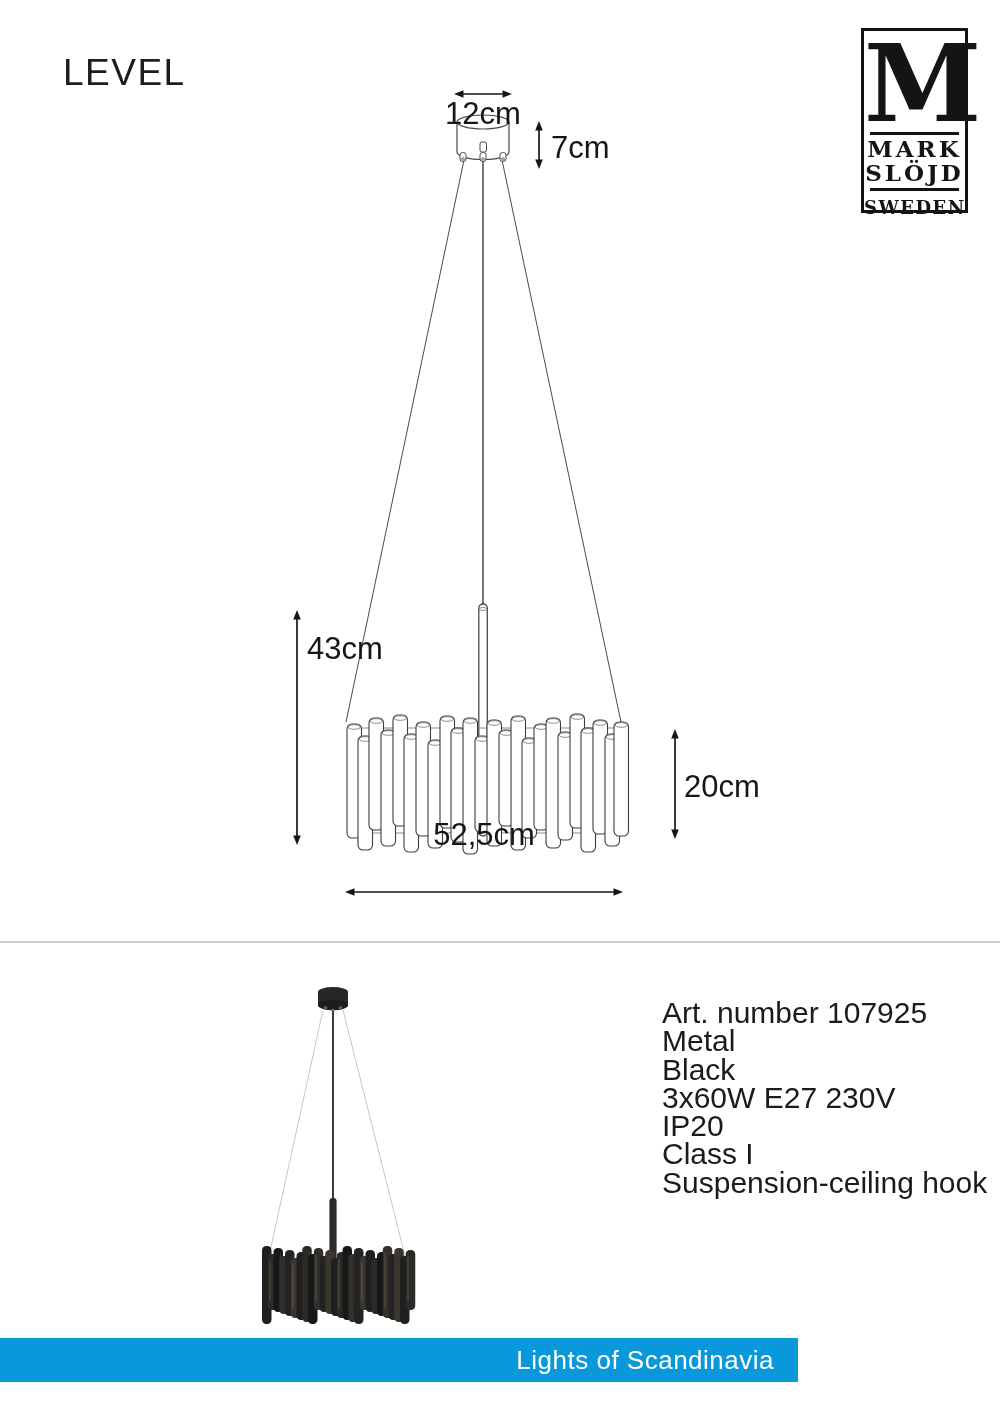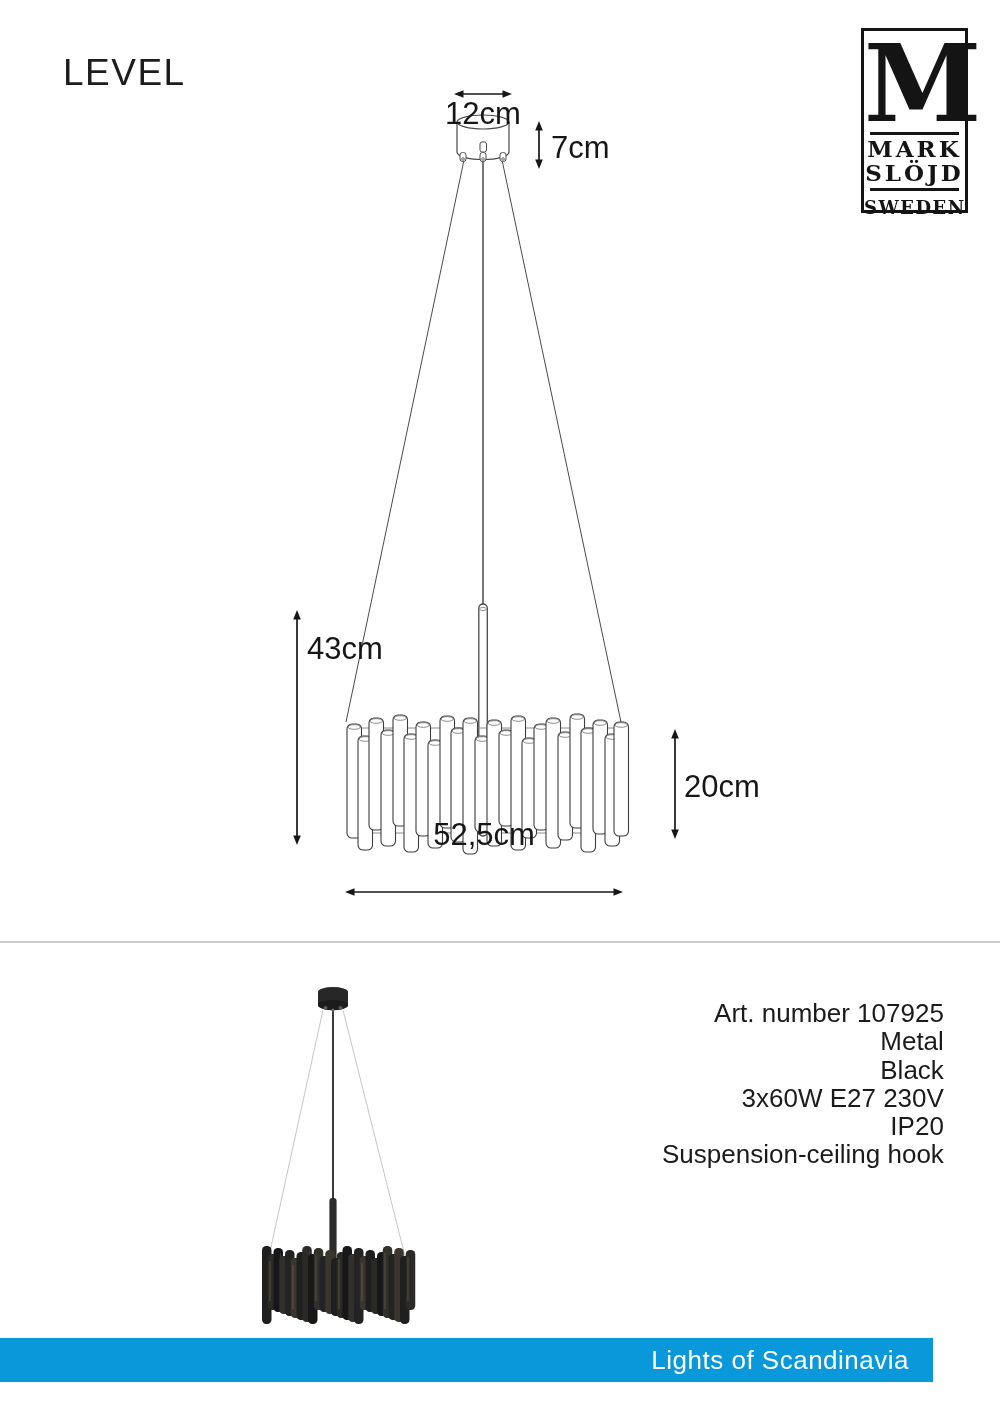--- a/index.html
+++ b/index.html
@@ -21,22 +21,22 @@
   #logo .rule{border-top:3px solid #141414;margin:3px 6px 2px 6px;}
   #logo .w1{font-size:23px;line-height:24px;letter-spacing:3px;display:block;}
   #logo .w3{font-size:18px;line-height:20px;letter-spacing:1.5px;display:block;margin-top:7px;}
   .dim{color:#161616;font-size:31px;white-space:nowrap;}
   #dim-canopy-w{left:433px;top:96px;width:100px;text-align:center;}
   #dim-canopy-h{left:551px;top:130px;}
   #dim-drop-h{left:307px;top:631px;}
   #dim-shade-h{left:684px;top:769px;}
   #dim-shade-w{left:414px;top:817px;width:140px;text-align:center;}
   #divider{left:0;top:941px;width:1000px;height:2px;background:#cccccc;}
-  #specs{left:662px;top:999px;font-size:26px;line-height:28.3px;color:#1b1b1b;text-align:right;}
-  #banner{left:0;top:1338px;width:933px;height:44px;background:#0999db;}
+  #specs{left:662px;top:999px;font-size:30px;line-height:28.3px;color:#1b1b1b;}
+  #banner{left:0;top:1338px;width:798px;height:44px;background:#0999db;}
   #banner span{
     position:absolute;right:24px;top:0;line-height:44px;color:#ffffff;
     font-size:26px;letter-spacing:0.5px;
   }
   svg#art{left:0;top:0;}
 </style>
 </head>
 <body>
 
 <div id="page">
@@ -195,20 +195,21 @@
   <div id="dim-shade-w" class="abs dim">52,5cm</div>
 
   <div id="divider" class="abs"></div>
 
   <div id="specs" class="abs">
       <div>Art. number 107925</div>
       <div>Metal</div>
       <div>Black</div>
       <div>3x60W E27 230V</div>
       <div>IP20</div>
+      <div>Class I</div>
       <div>Suspension-ceiling hook</div>
     </div>
 
   <div id="banner" class="abs" style="background: rgb(9, 153, 219);">
     <span>Lights of Scandinavia</span>
   </div>
 
 </div>
 
 </body></html>

